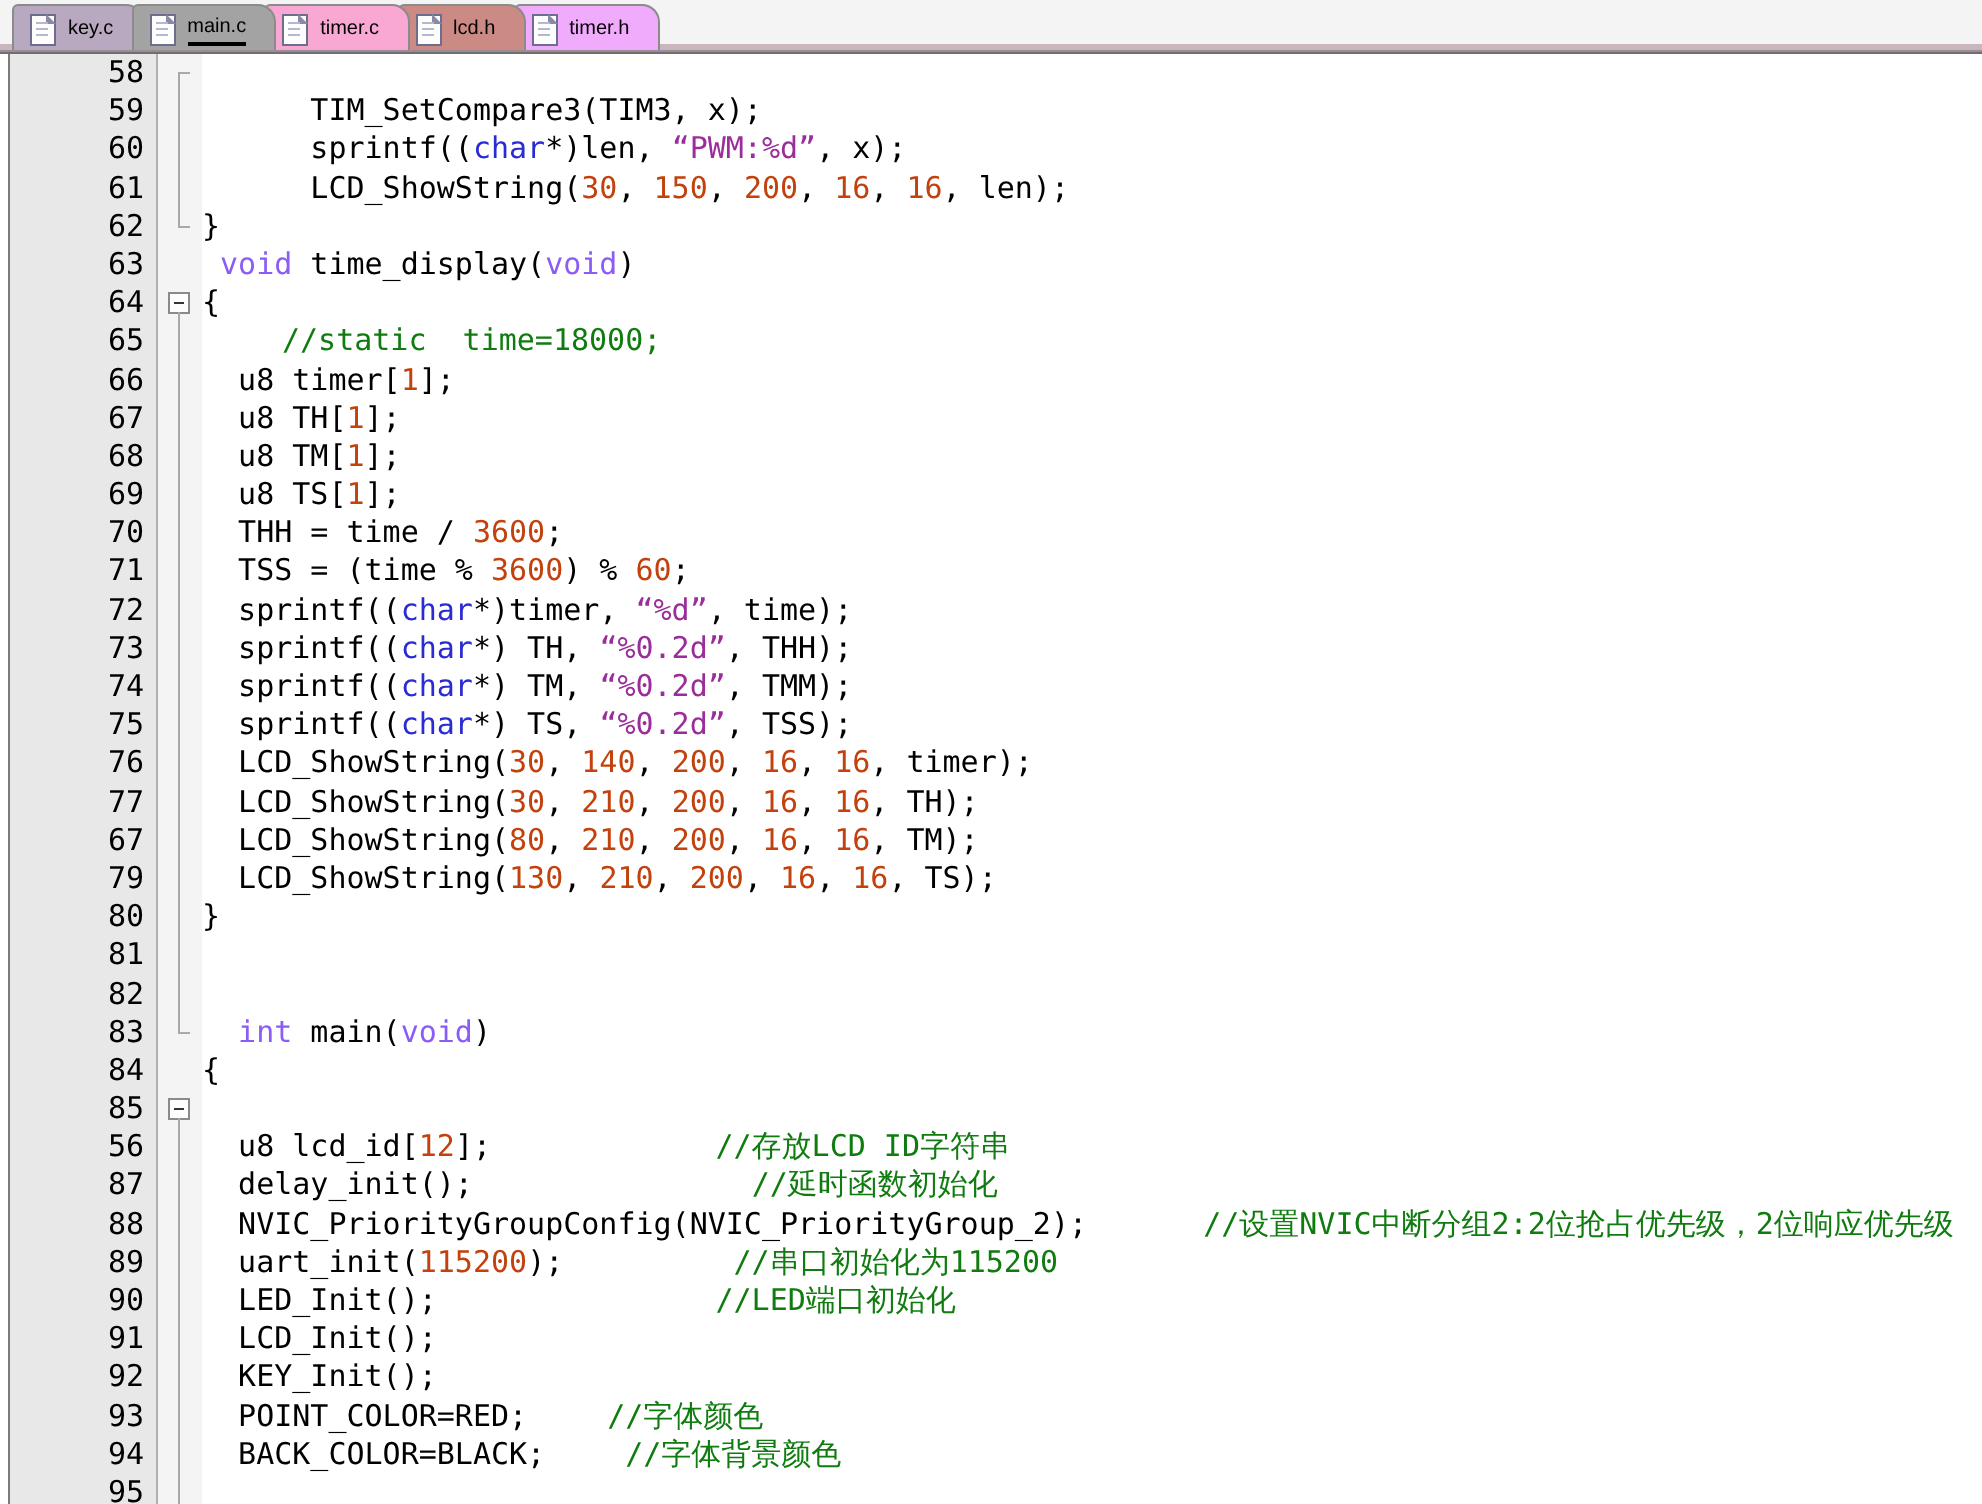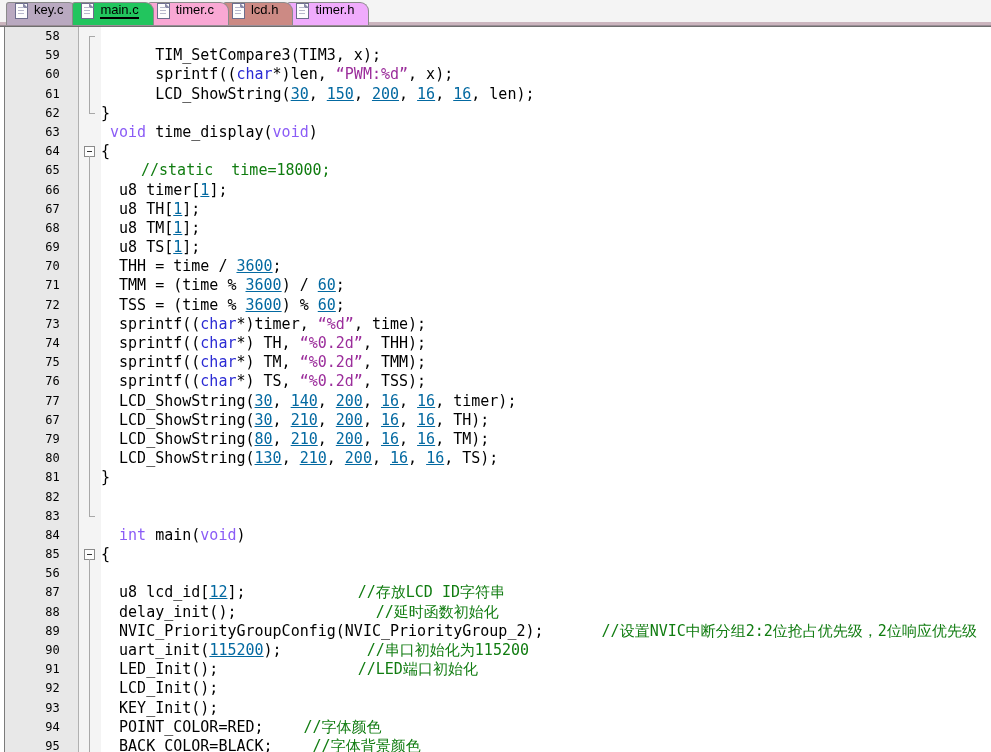--- a/index.html
+++ b/index.html
@@ -11,29 +11,29 @@
   #tabbar{
     position:relative;height:26px;width:991px;
     background:#f4f4f4;
     border-bottom:1px solid #9a8d96;
     box-sizing:border-box;
     overflow:hidden;
   }
   #tabstrip{display:flex;align-items:flex-end;height:26px;padding-left:6px;}
   .tab{
     position:relative;
-    display:flex;align-items:flex-start;gap:6px;
+    display:flex;align-items:center;gap:6px;
     height:24px;
     padding:0 14px 0 8px;
     margin-right:-6px;
     border:1px solid #8b8b8b;
     border-bottom:none;
     border-radius:3px 9px 0 0;
     font-family:"Liberation Sans",sans-serif;
-    font-size:13px;
+    font-size:10px;
     color:#000;
     white-space:nowrap;
     box-sizing:border-box;
     cursor:pointer;
   }
   .tab .lbl{line-height:14px;}
   .tab.active .lbl{border-bottom:2px solid #000;}
   .tab .fileicon{
     display:inline-block;width:11px;height:14px;
     background:#fdfdfd;
@@ -62,29 +62,29 @@
     border-top:1px solid #6f6f6f;
   }
   #leftrail{position:absolute;left:0;top:0;width:4px;height:100%;background:#ffffff;border-right:1px solid #7b7b7b;}
   #marks{position:absolute;left:5px;top:0;width:28px;height:100%;background:#e8e8e8;}
   #gutter{position:absolute;left:33px;top:0;width:45px;height:100%;background:#e8e8e8;border-right:1px solid #b0b0b0;}
   #foldcol{position:absolute;left:79px;top:0;width:22px;height:100%;background:#f4f4f4;}
   #code{position:absolute;left:101px;top:0;right:0;height:100%;}
 
   .row{height:19.2px;line-height:19.2px;font-size:15px;white-space:pre;}
   .num{
-    text-align:center;padding-right:6px;color:#000;
+    text-align:right;padding-right:6px;color:#000;
     font-family:"DejaVu Sans Mono","Liberation Mono",monospace;
-    font-size:12px;
+    font-size:15px;
   }
   .ln{color:#000;}
   
   .kw{color:#8b5cf6;}
   .ty{color:#2b2bd4;}
-  .num-lit{color:#0369a1;text-decoration:underline;}
+  .num-lit{color:#c2410c;}
   .str{color:#9b2d9b;}
   .cmt{color:#107c10;margin-left:40px;}
   .plain{color:#000000;}
   
   .foldrow{height:19.2px;position:relative;}
   .vline{position:absolute;left:10px;top:0;width:1px;height:19.2px;background:#a8a8a8;}
   .box{
     position:absolute;left:5px;top:4px;width:11px;height:11px;
     border:1px solid #8a8a8a;background:#fdfdfd;box-sizing:border-box;
   }
@@ -97,21 +97,21 @@
 </head>
 <body>
 
 <div id="tabbar">
   <div id="tabfill"></div>
   <div id="tabstrip">
       <div class="tab" style="background: rgb(185, 169, 192); z-index: 15;">
         <span class="fileicon"></span>
         <span class="lbl">key.c</span>
       </div>
-      <div class="tab active" style="background: #22c55e; z-index: 50;">
+      <div class="tab active" style="background: #a3a3a3; z-index: 50;">
         <span class="fileicon"></span>
         <span class="lbl">main.c</span>
       </div>
       <div class="tab" style="background: #f9a8d4; z-index: 13;">
         <span class="fileicon"></span>
         <span class="lbl">timer.c</span>
       </div>
       <div class="tab" style="background: rgb(204, 138, 132); z-index: 12;">
         <span class="fileicon"></span>
         <span class="lbl">lcd.h</span>
@@ -290,21 +290,20 @@
       <div class="row ln"><span class="plain">      LCD_ShowString(</span><span class="num-lit">30</span><span class="plain">, </span><span class="num-lit">150</span><span class="plain">, </span><span class="num-lit">200</span><span class="plain">, </span><span class="num-lit">16</span><span class="plain">, </span><span class="num-lit">16</span><span class="plain">, len);</span></div>
       <div class="row ln"><span class="plain">}</span></div>
       <div class="row ln"><span class="kw"> void</span><span class="plain"> time_display(</span><span class="kw">void</span><span class="plain">)</span></div>
       <div class="row ln"><span class="plain">{</span></div>
       <div class="row ln"><span class="cmt">//static  time=18000;</span></div>
       <div class="row ln"><span class="plain">  u8 timer[</span><span class="num-lit">1</span><span class="plain">];</span></div>
       <div class="row ln"><span class="plain">  u8 TH[</span><span class="num-lit">1</span><span class="plain">];</span></div>
       <div class="row ln"><span class="plain">  u8 TM[</span><span class="num-lit">1</span><span class="plain">];</span></div>
       <div class="row ln"><span class="plain">  u8 TS[</span><span class="num-lit">1</span><span class="plain">];</span></div>
       <div class="row ln"><span class="plain">  THH = time / </span><span class="num-lit">3600</span><span class="plain">;</span></div>
-      <div class="row ln"><span class="plain">  TMM = (time % </span><span class="num-lit">3600</span><span class="plain">) / </span><span class="num-lit">60</span><span class="plain">;</span></div>
       <div class="row ln"><span class="plain">  TSS = (time % </span><span class="num-lit">3600</span><span class="plain">) % </span><span class="num-lit">60</span><span class="plain">;</span></div>
       <div class="row ln"><span class="plain">  sprintf((</span><span class="ty">char</span><span class="plain">*)timer, </span><span class="str">“%d”</span><span class="plain">, time);</span></div>
       <div class="row ln"><span class="plain">  sprintf((</span><span class="ty">char</span><span class="plain">*) TH, </span><span class="str">“%0.2d”</span><span class="plain">, THH);</span></div>
       <div class="row ln"><span class="plain">  sprintf((</span><span class="ty">char</span><span class="plain">*) TM, </span><span class="str">“%0.2d”</span><span class="plain">, TMM);</span></div>
       <div class="row ln"><span class="plain">  sprintf((</span><span class="ty">char</span><span class="plain">*) TS, </span><span class="str">“%0.2d”</span><span class="plain">, TSS);</span></div>
       <div class="row ln"><span class="plain">  LCD_ShowString(</span><span class="num-lit">30</span><span class="plain">, </span><span class="num-lit">140</span><span class="plain">, </span><span class="num-lit">200</span><span class="plain">, </span><span class="num-lit">16</span><span class="plain">, </span><span class="num-lit">16</span><span class="plain">, timer);</span></div>
       <div class="row ln"><span class="plain">  LCD_ShowString(</span><span class="num-lit">30</span><span class="plain">, </span><span class="num-lit">210</span><span class="plain">, </span><span class="num-lit">200</span><span class="plain">, </span><span class="num-lit">16</span><span class="plain">, </span><span class="num-lit">16</span><span class="plain">, TH);</span></div>
       <div class="row ln"><span class="plain">  LCD_ShowString(</span><span class="num-lit">80</span><span class="plain">, </span><span class="num-lit">210</span><span class="plain">, </span><span class="num-lit">200</span><span class="plain">, </span><span class="num-lit">16</span><span class="plain">, </span><span class="num-lit">16</span><span class="plain">, TM);</span></div>
       <div class="row ln"><span class="plain">  LCD_ShowString(</span><span class="num-lit">130</span><span class="plain">, </span><span class="num-lit">210</span><span class="plain">, </span><span class="num-lit">200</span><span class="plain">, </span><span class="num-lit">16</span><span class="plain">, </span><span class="num-lit">16</span><span class="plain">, TS);</span></div>
       <div class="row ln"><span class="plain">}</span></div>

